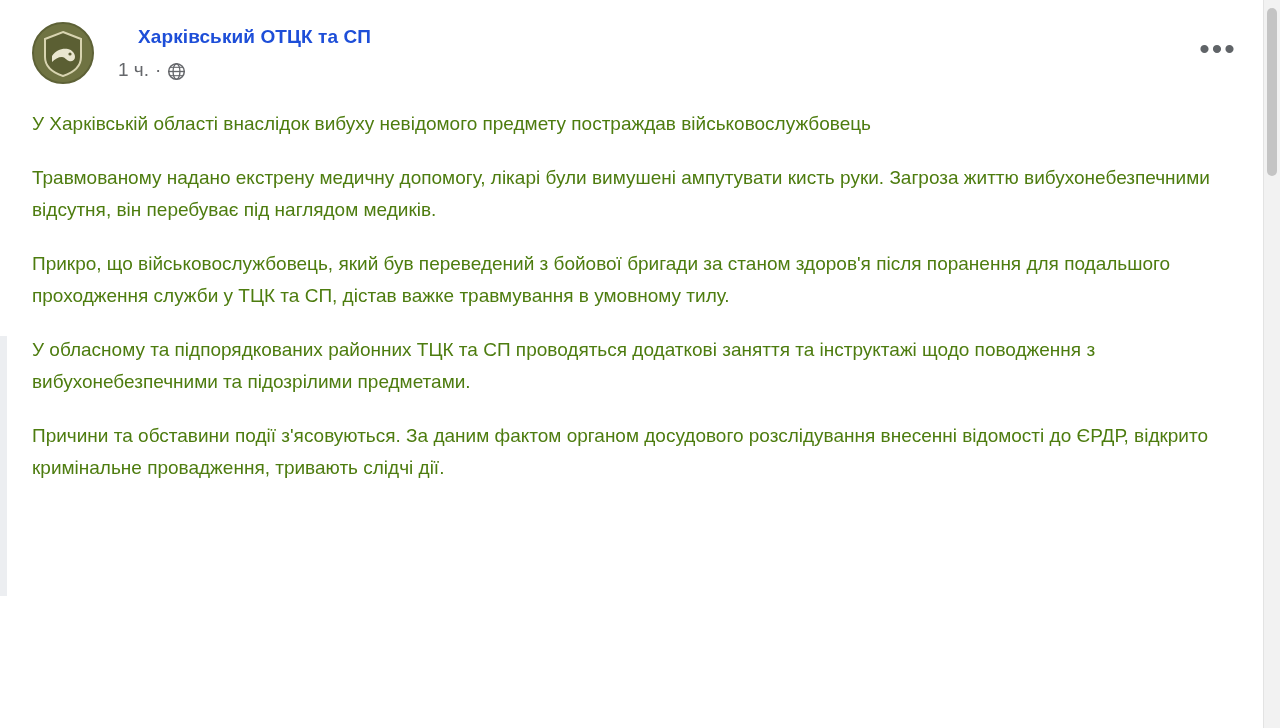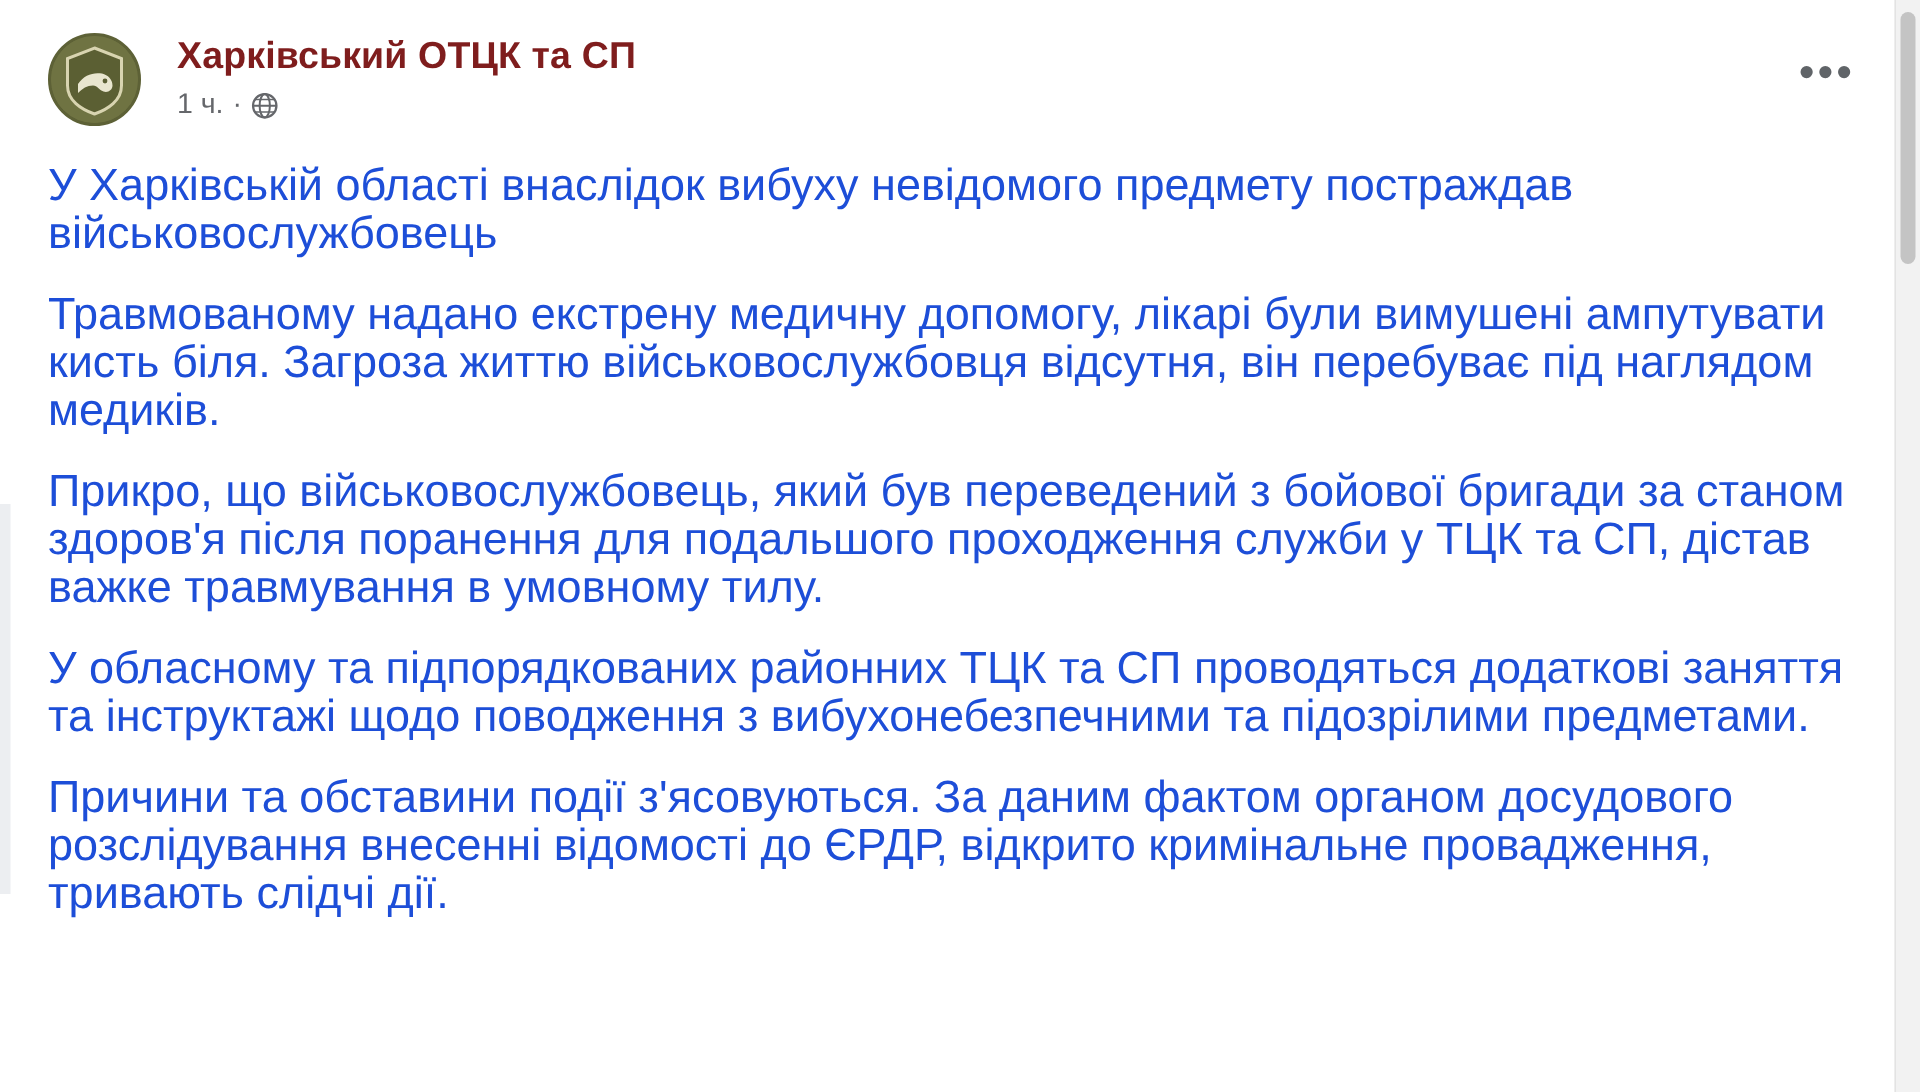--- a/index.html
+++ b/index.html
@@ -91,31 +91,32 @@
   }
   .avatar svg { display: block; }
 
   .header-text {
     position: absolute;
     left: 110px;
     top: 22px;
   }
 
   .page-title {
-    font-size: 25px;
+    font-size: 19px;
     font-weight: bold;
-    color: #7f1d1d;
+    color: #1d4ed8;
     line-height: 30px;
     letter-spacing: 0.1px;
     white-space: nowrap;
+    margin-left: 20px;
   }
 
   .meta-row {
     display: flex;
-    align-items: center;
+    align-items: flex-end;
     gap: 6px;
     margin-top: 7px;
     color: #65676b;
     font-size: 19px;
     line-height: 22px;
   }
   .meta-dot {
     color: #65676b;
     font-size: 19px;
   }
@@ -138,22 +139,22 @@
     line-height: 18px;
     letter-spacing: 2px;
     text-align: center;
     border-radius: 4px;
     cursor: pointer;
     user-select: none;
   }
 
   .post-body {
     padding: 0 24px 0 24px;
-    color: #1d4ed8;
-    font-size: 30px;
+    color: #4d7c0f;
+    font-size: 19px;
     line-height: 32px;
   }
 
   .post-body p {
     margin: 0 0 22px 0;
   }
   .post-body p:first-child {
     margin-top: 4px;
   }
   .post-body p:last-child {
@@ -197,21 +198,21 @@
             </svg>
           </span>
         </div>
       </div>
 
       <div class="more-button">•••</div>
     </div>
 
     <div class="post-body">
       <p>У Харківській області внаслідок вибуху невідомого предмету постраждав військовослужбовець</p>
-      <p>Травмованому надано екстрену медичну допомогу, лікарі були вимушені  ампутувати кисть біля. Загроза життю військовослужбовця відсутня, він перебуває під наглядом медиків.</p>
+      <p>Травмованому надано екстрену медичну допомогу, лікарі були вимушені  ампутувати кисть руки. Загроза життю вибухонебезпечними відсутня, він перебуває під наглядом медиків.</p>
       <p>Прикро, що військовослужбовець, який був переведений з бойової бригади за станом здоров'я після поранення для подальшого проходження служби у ТЦК та СП, дістав важке травмування в умовному тилу.</p>
       <p>У обласному та підпорядкованих районних ТЦК та СП проводяться додаткові заняття та інструктажі щодо поводження з вибухонебезпечними та підозрілими предметами.</p>
       <p>Причини та обставини події з'ясовуються. За даним фактом органом досудового розслідування   внесенні відомості до ЄРДР,  відкрито кримінальне  провадження, тривають слідчі дії.</p>
     </div>
 
   </div>
 
   <div class="scroll-track">
     <div class="scroll-thumb"></div>
   </div>

